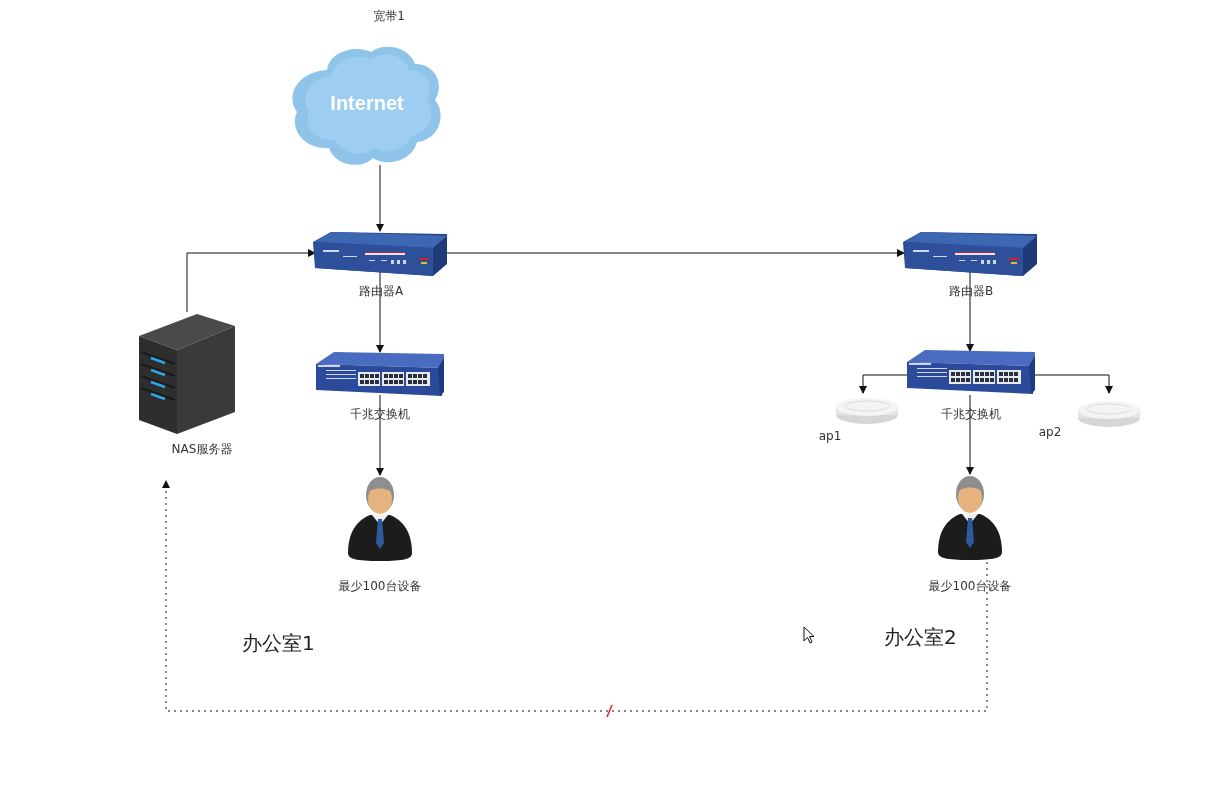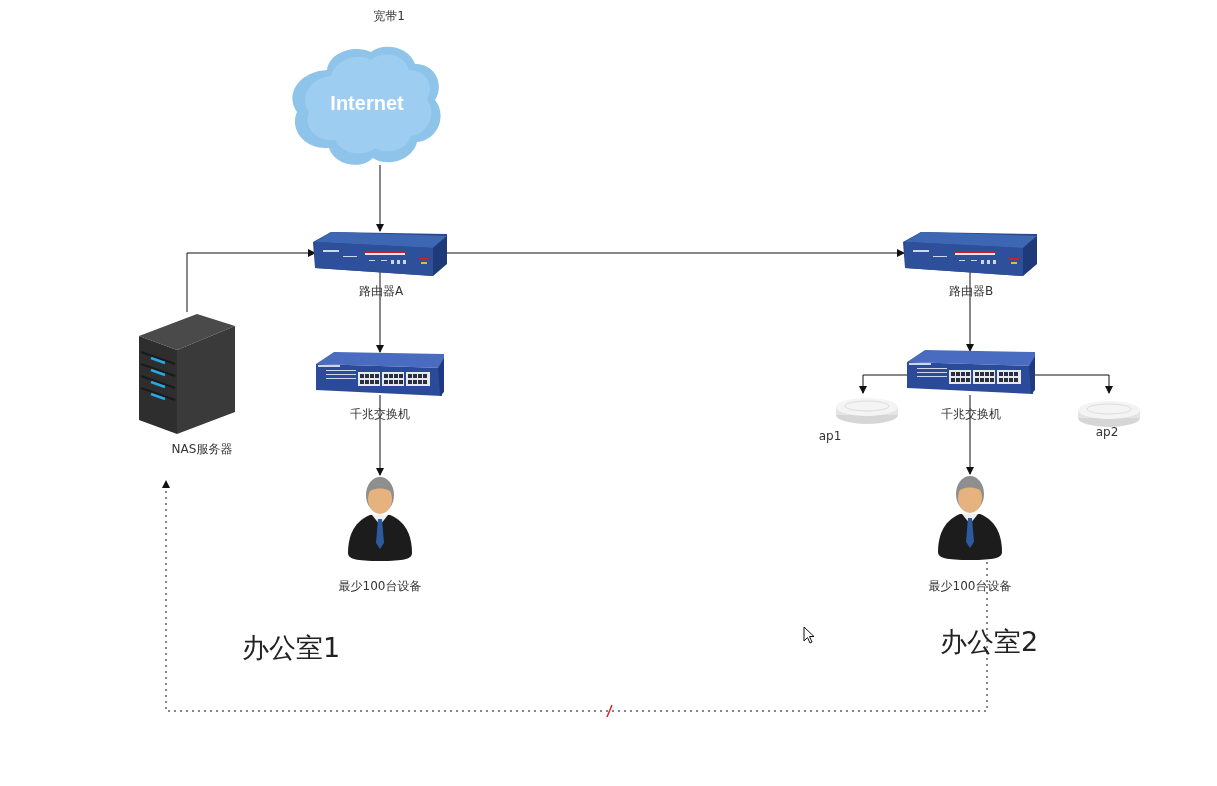--- a/index.html
+++ b/index.html
@@ -1,20 +1,20 @@
 <!DOCTYPE html>
 <html><head>
   <meta charset="utf-8">
   <style>
     html, body { margin: 0; padding: 0; background: #ffffff; }
     body { width: 1217px; height: 786px; position: relative; overflow: hidden;
            font-family: "DejaVu Sans", "Liberation Sans", sans-serif; color: #333; }
     .abs { position: absolute; }
     .lbl { position: absolute; font-size: 12px; color: #333; white-space: nowrap; transform: translateX(-50%); text-align: center; }
-    .big { position: absolute; font-size: 27px; color: #222; white-space: nowrap; }
+    .big { position: absolute; font-size: 20px; color: #222; white-space: nowrap; }
     svg.links { position: absolute; left: 0; top: 0; }
   </style>
 </head>
 <body>
 
 <svg class="links" width="1217" height="786">
   <defs>
     <marker id="arr" markerWidth="8" markerHeight="8" refX="7" refY="4" orient="auto" markerUnits="userSpaceOnUse">
       <path d="M0,0 L8,4 L0,8 Z" fill="#111"></path>
     </marker>
@@ -201,21 +201,21 @@
 <div class="lbl" style="left:830px; top:429px;">ap1</div>
 
 <div class="abs" style="left:1077px; top:398px; width:64px; height:30px;">
   <svg width="64" height="30" viewBox="0 0 64 30">
     <ellipse cx="32" cy="20" rx="31" ry="9" fill="#d6d6d6"></ellipse>
     <rect x="1" y="12" width="62" height="8" fill="#e4e4e4"></rect>
     <ellipse cx="32" cy="12" rx="31" ry="9" fill="#f4f4f4"></ellipse>
     <ellipse cx="32" cy="11" rx="22" ry="5" fill="none" stroke="#dcdcdc" stroke-width="1"></ellipse>
   </svg>
 </div>
-<div class="lbl" style="left:1107px; top:425px;">ap2</div>
+<div class="lbl" style="left:1050px; top:425px;">ap2</div>
 
 <div class="abs" style="left:137px; top:312px; width:100px; height:124px;">
   <svg width="100" height="124" viewBox="0 0 100 124">
     <polygon points="2,24 60,2 98,14 40,38" fill="#4a4a4a"></polygon>
     <polygon points="2,24 40,38 40,122 2,108" fill="#2e2e2e"></polygon>
     <polygon points="40,38 98,14 98,100 40,122" fill="#3a3a3a"></polygon>
     <g stroke="#1a1a1a" stroke-width="2">
       <line x1="4" y1="40" x2="38" y2="52"></line>
       <line x1="4" y1="52" x2="38" y2="64"></line>
       <line x1="4" y1="64" x2="38" y2="76"></line>
@@ -249,19 +249,19 @@
     <polygon points="28,42 36,52 44,42" fill="#f0f0f0"></polygon>
     <polygon points="34,46 38,46 40,70 36,76 32,70" fill="#2d5a9e"></polygon>
     <ellipse cx="36" cy="22" rx="14" ry="18" fill="#8e8e8e"></ellipse>
     <ellipse cx="36" cy="26" rx="12" ry="15" fill="#e6b27e"></ellipse>
     <path d="M24,20 C24,8 48,8 48,20 C44,14 28,14 24,20 Z" fill="#8e8e8e"></path>
   </svg>
 </div>
 <div class="lbl" style="left:970px; top:578px;">最少100台设备</div>
 
 <div class="big" style="left:242px; top:630px;">办公室1</div>
-<div class="big" style="left:940px; top:624px;">办公室2</div>
+<div class="big" style="left:884px; top:624px;">办公室2</div>
 
 <div class="abs" style="left:803px; top:626px; width:14px; height:20px;">
   <svg width="14" height="20" viewBox="0 0 14 20">
     <path d="M1,1 L1,15 L4.5,11.5 L7,17 L9,16 L6.5,10.5 L11,10.5 Z" fill="#fff" stroke="#111" stroke-width="1"></path>
   </svg>
 </div>
 
 </body></html>

